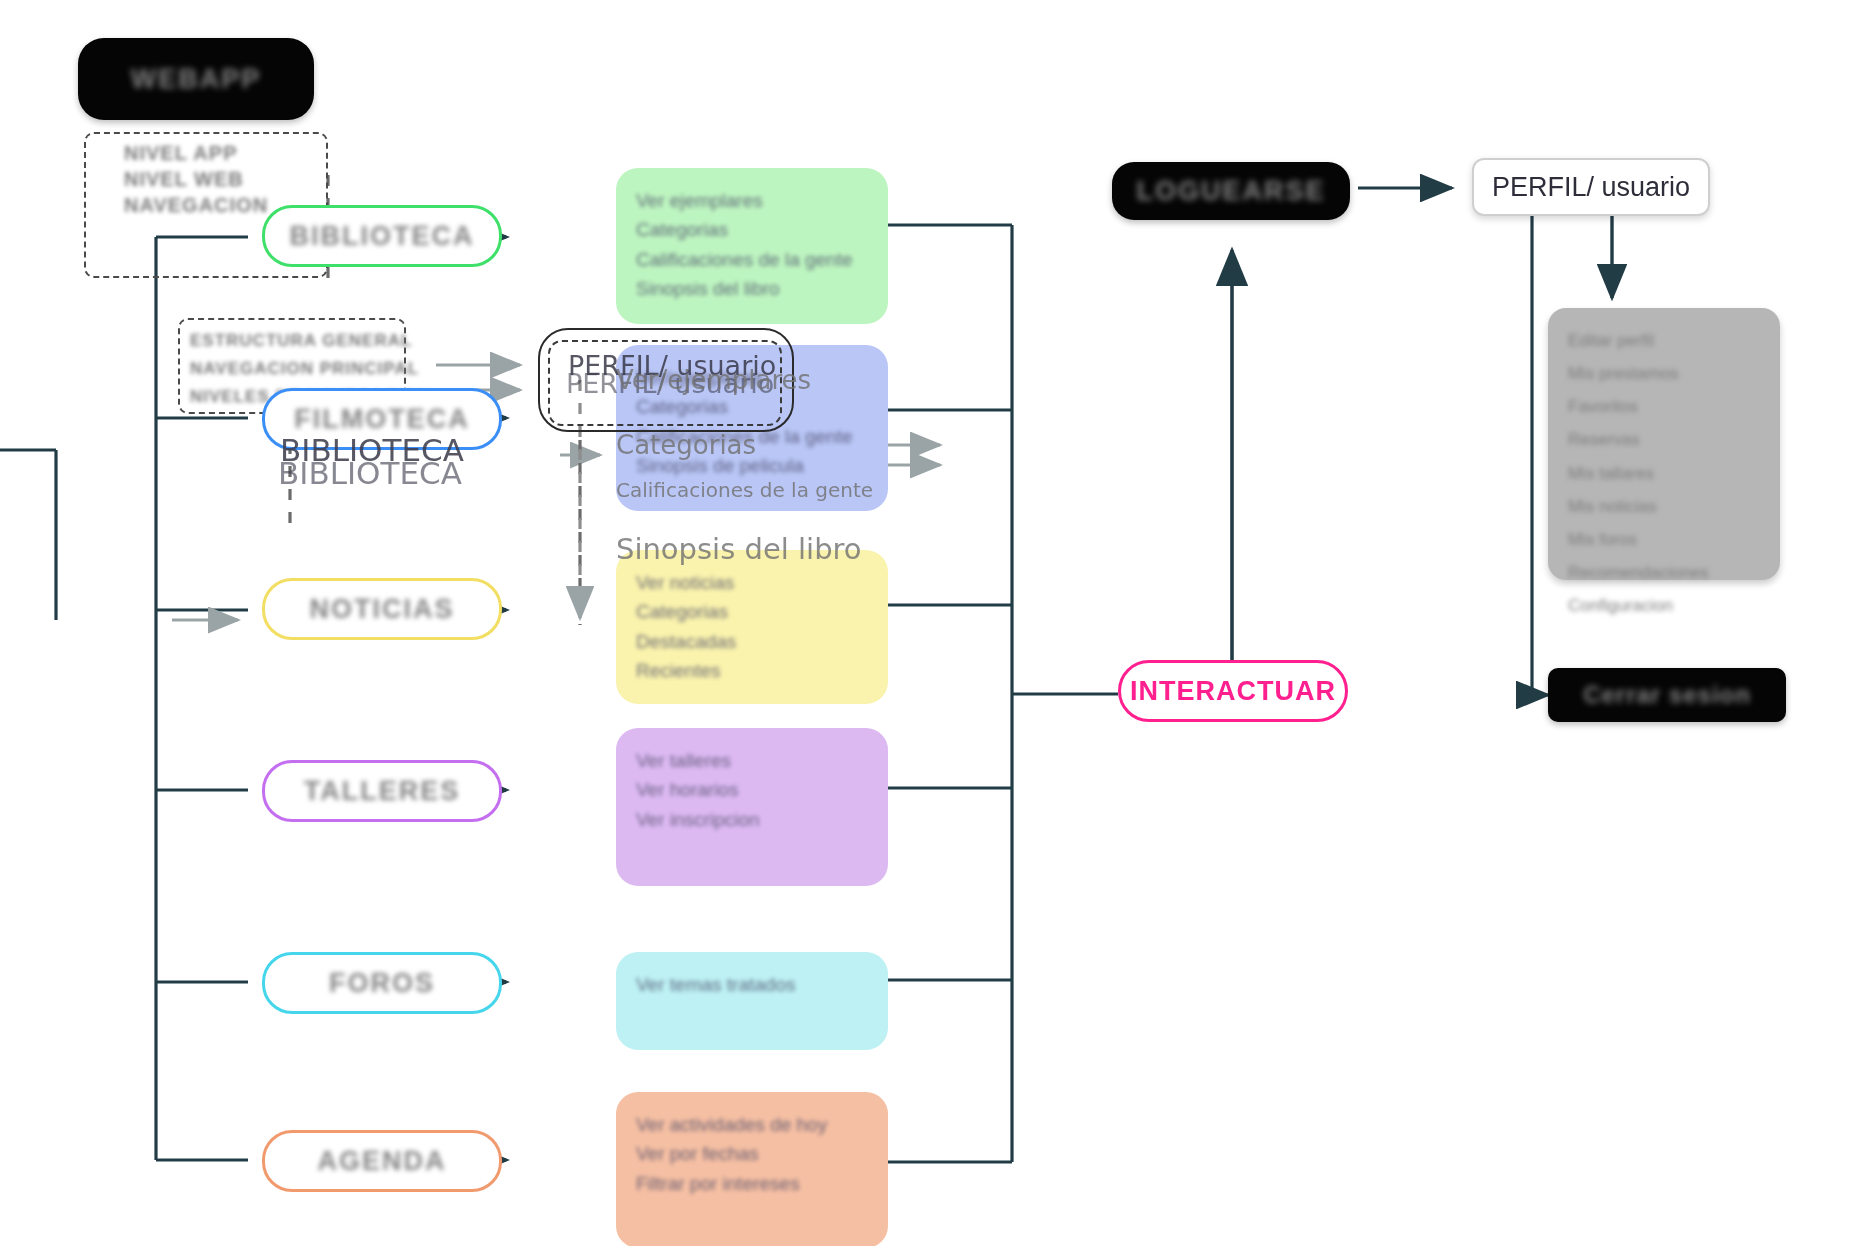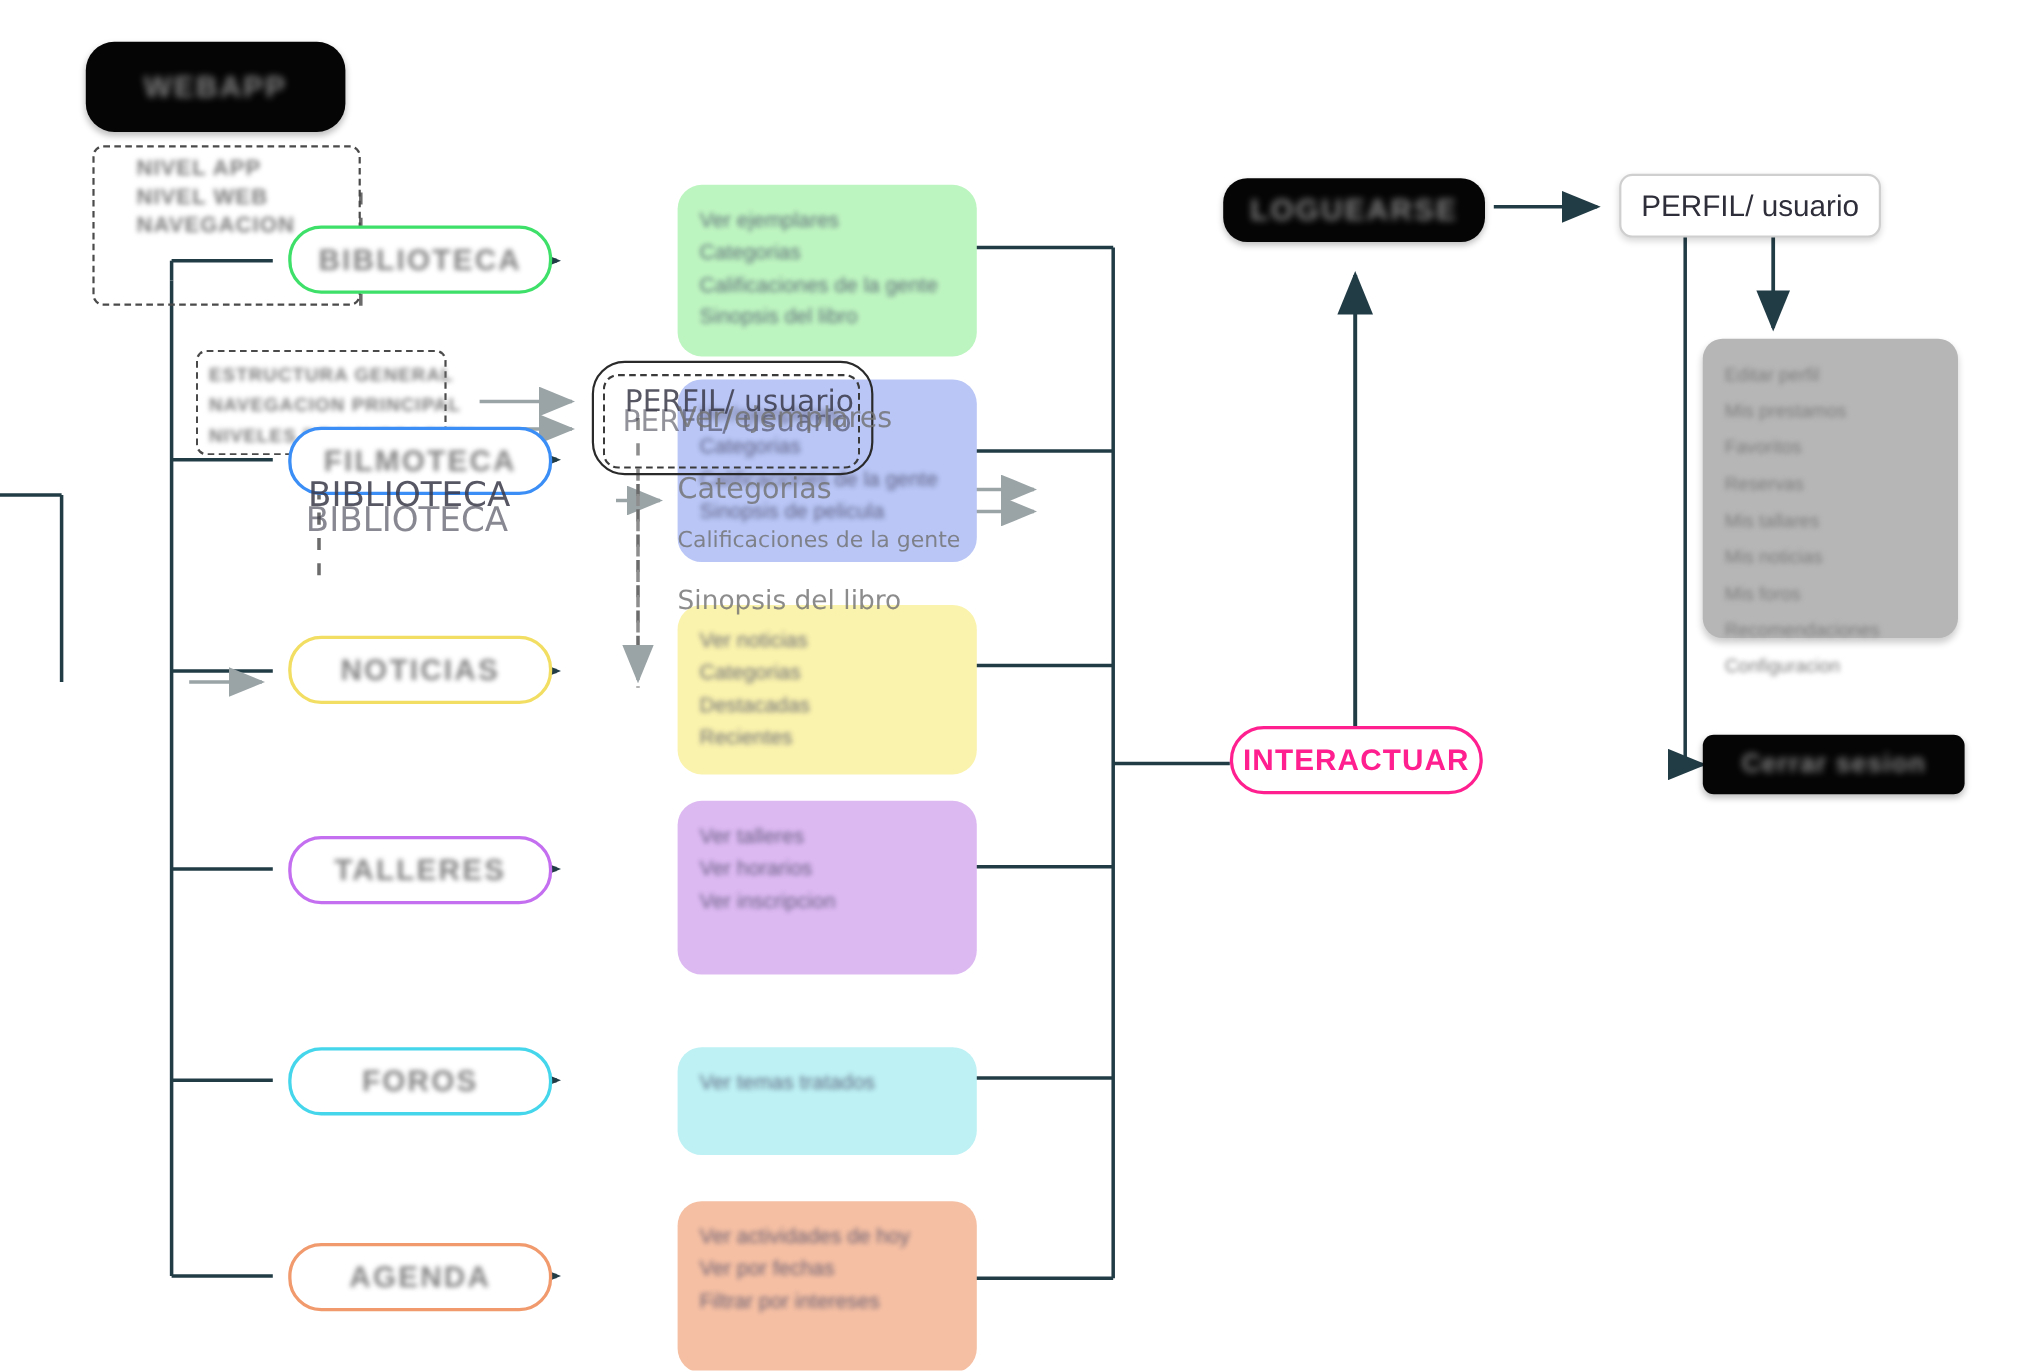--- a/index.html
+++ b/index.html
@@ -218,21 +218,21 @@
 
   <div class="ghost" style="left:568px;top:350px;">PERFIL/ usuario</div>
   <div class="ghost" style="left:566px;top:368px;opacity:.55;">PERFIL/ usuario</div>
 
   <div class="ghost" style="left:280px;top:432px;font-size:31px;">BIBLIOTECA</div>
   <div class="ghost" style="left:278px;top:455px;font-size:31px;opacity:.6;">BIBLIOTECA</div>
 
   <div class="ghost-sm" style="left:616px;top:365px;font-size:26px;">Ver/ejemplares</div>
   <div class="ghost-sm" style="left:616px;top:430px;font-size:26px;">Categorias</div>
   <div class="ghost-sm" style="left:616px;top:478px;font-size:20px;">Calificaciones de la gente</div>
-  <div class="ghost-sm" style="left:616px;top:532px;font-size:24px;">Sinopsis del libro</div>
+  <div class="ghost-sm" style="left:616px;top:532px;font-size:29px;">Sinopsis del libro</div>
 
   <div class="node" style="left:1118px;top:660px;width:230px;height:62px;border:3px solid #ff1f8f;
               border-radius:32px;background:#fff;color:#ff1f8f;font-size:27px;
               font-weight:600;letter-spacing:1px;text-align:center;">
     <span>INTERACTUAR</span>
   </div>
 
   <div class="node pill-black" style="left:1112px;top:162px;width:238px;height:58px;border-radius:22px;">
     <span class="txt">LOGUEARSE</span>
   </div>

